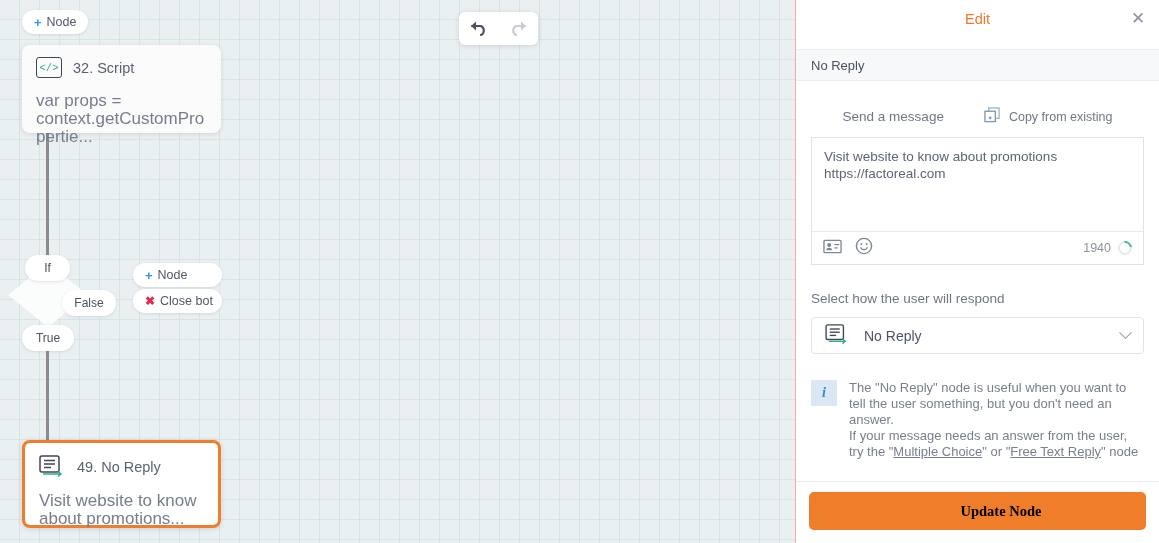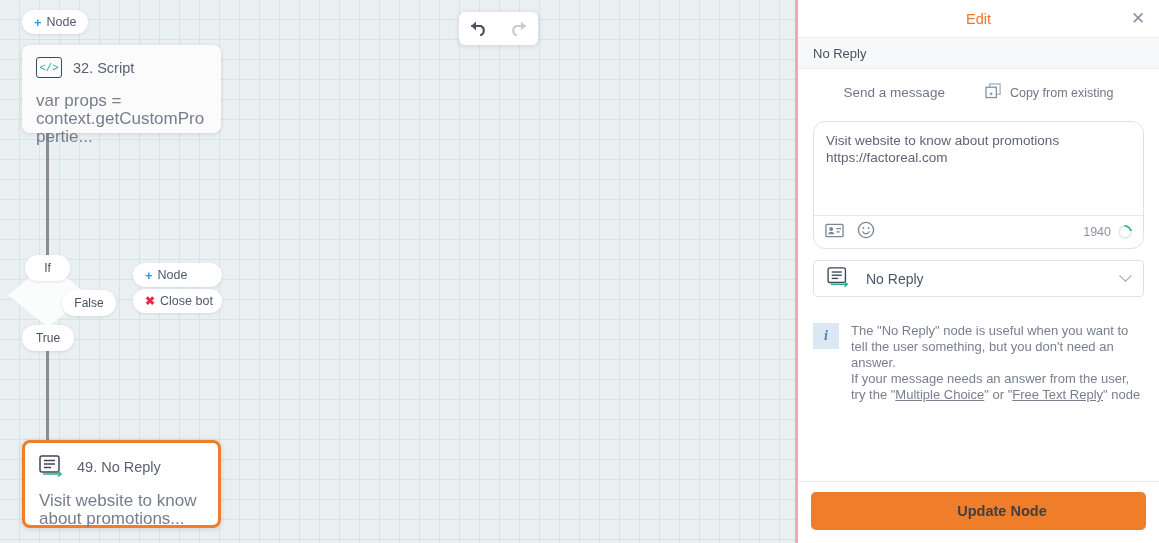--- a/index.html
+++ b/index.html
@@ -125,22 +125,22 @@
     padding: 0 16px;
   }
   #search-bar .sq { font-size: 14px; color: #7b8494; }
   .search-text { font-size: 14.5px; color: #5b6273; }
 
   
   #panel {
     position: absolute; left: 795px; top: 0;
     width: 364px; height: 543px;
     background: #ffffff;
-    border-left: 3px solid #fca5a5;
-    display: flex; flex-direction: column;
+    border-left: 1px solid #fca5a5;
+    display: flex; flex-direction: column; gap: 12px;
   }
   #panel-header {
     position: relative; height: 37px; flex: none;
     display: flex; align-items: center; justify-content: center;
   }
   #panel-title { font-size: 14.5px; color: #f0762a; }
   #panel-close {
     position: absolute; right: 9px; top: 6px;
     width: 24px; height: 24px;
     display: flex; align-items: center; justify-content: center;
@@ -165,23 +165,23 @@
   }
   .section-label { font-size: 13.5px; color: #6f7787; }
   #copy-existing {
     display: flex; align-items: center; gap: 8px;
     font-size: 12.5px; color: #6f7787;
     cursor: pointer;
     margin-left: 40px;
   }
 
   .composer {
-    margin-top: 19px;
+    margin-top: 11px;
     border: 1px solid #dfe3e8;
-    border-radius: 12px;
+    border-radius: 0;
     overflow: hidden;
   }
   .composer-text {
     height: 93px;
     padding: 10px 12px;
     font-size: 13.5px; line-height: 17px;
     color: #5d6475;
     white-space: pre-line;
   }
   .composer-foot {
@@ -237,22 +237,22 @@
 
   #panel-footer {
     flex: none;
     border-top: 1px solid #e9ecef;
     padding: 10px 13px 13px 13px;
   }
   #update-btn {
     width: 100%; height: 38px;
     background: #f07d2a;
     border: none; border-radius: 5px;
-    color: #404040; font-size: 14.5px; font-weight: bold;
-    font-family: Liberation Sans, sans-serif;
+    color: #000000; font-size: 14.5px; font-weight: bold;
+    font-family: Liberation Serif, serif;
     cursor: pointer;
     padding-left: 47px;
   }
 </style>
 </head>
 <body>
 
 <div id="app">
 
   <div id="canvas">
@@ -373,20 +373,21 @@
               </svg>
             </span>
           </span>
           <span class="foot-right">
             <span class="char-count">1940</span>
             <span class="ring"></span>
           </span>
         </div>
       </div>
 
+      <div class="label-respond">Select how the user will respond</div>
 
       <div class="select-box">
         <span class="reply-icon">
           <svg viewBox="0 0 27 23" width="25" height="21">
             <rect x="1" y="1" width="19" height="16" rx="2" fill="none" stroke="#3f4656" stroke-width="1.5"></rect>
             <line x1="5" y1="5.5" x2="16" y2="5.5" stroke="#3f4656" stroke-width="1.5"></line>
             <line x1="5" y1="9" x2="16" y2="9" stroke="#3f4656" stroke-width="1.5"></line>
             <line x1="5" y1="12.5" x2="12" y2="12.5" stroke="#3f4656" stroke-width="1.5"></line>
             <path d="M4 19 H22 M19 16.5 L22 19 L19 21.5" fill="none" stroke="#27ae8a" stroke-width="1.5"></path>
           </svg>

